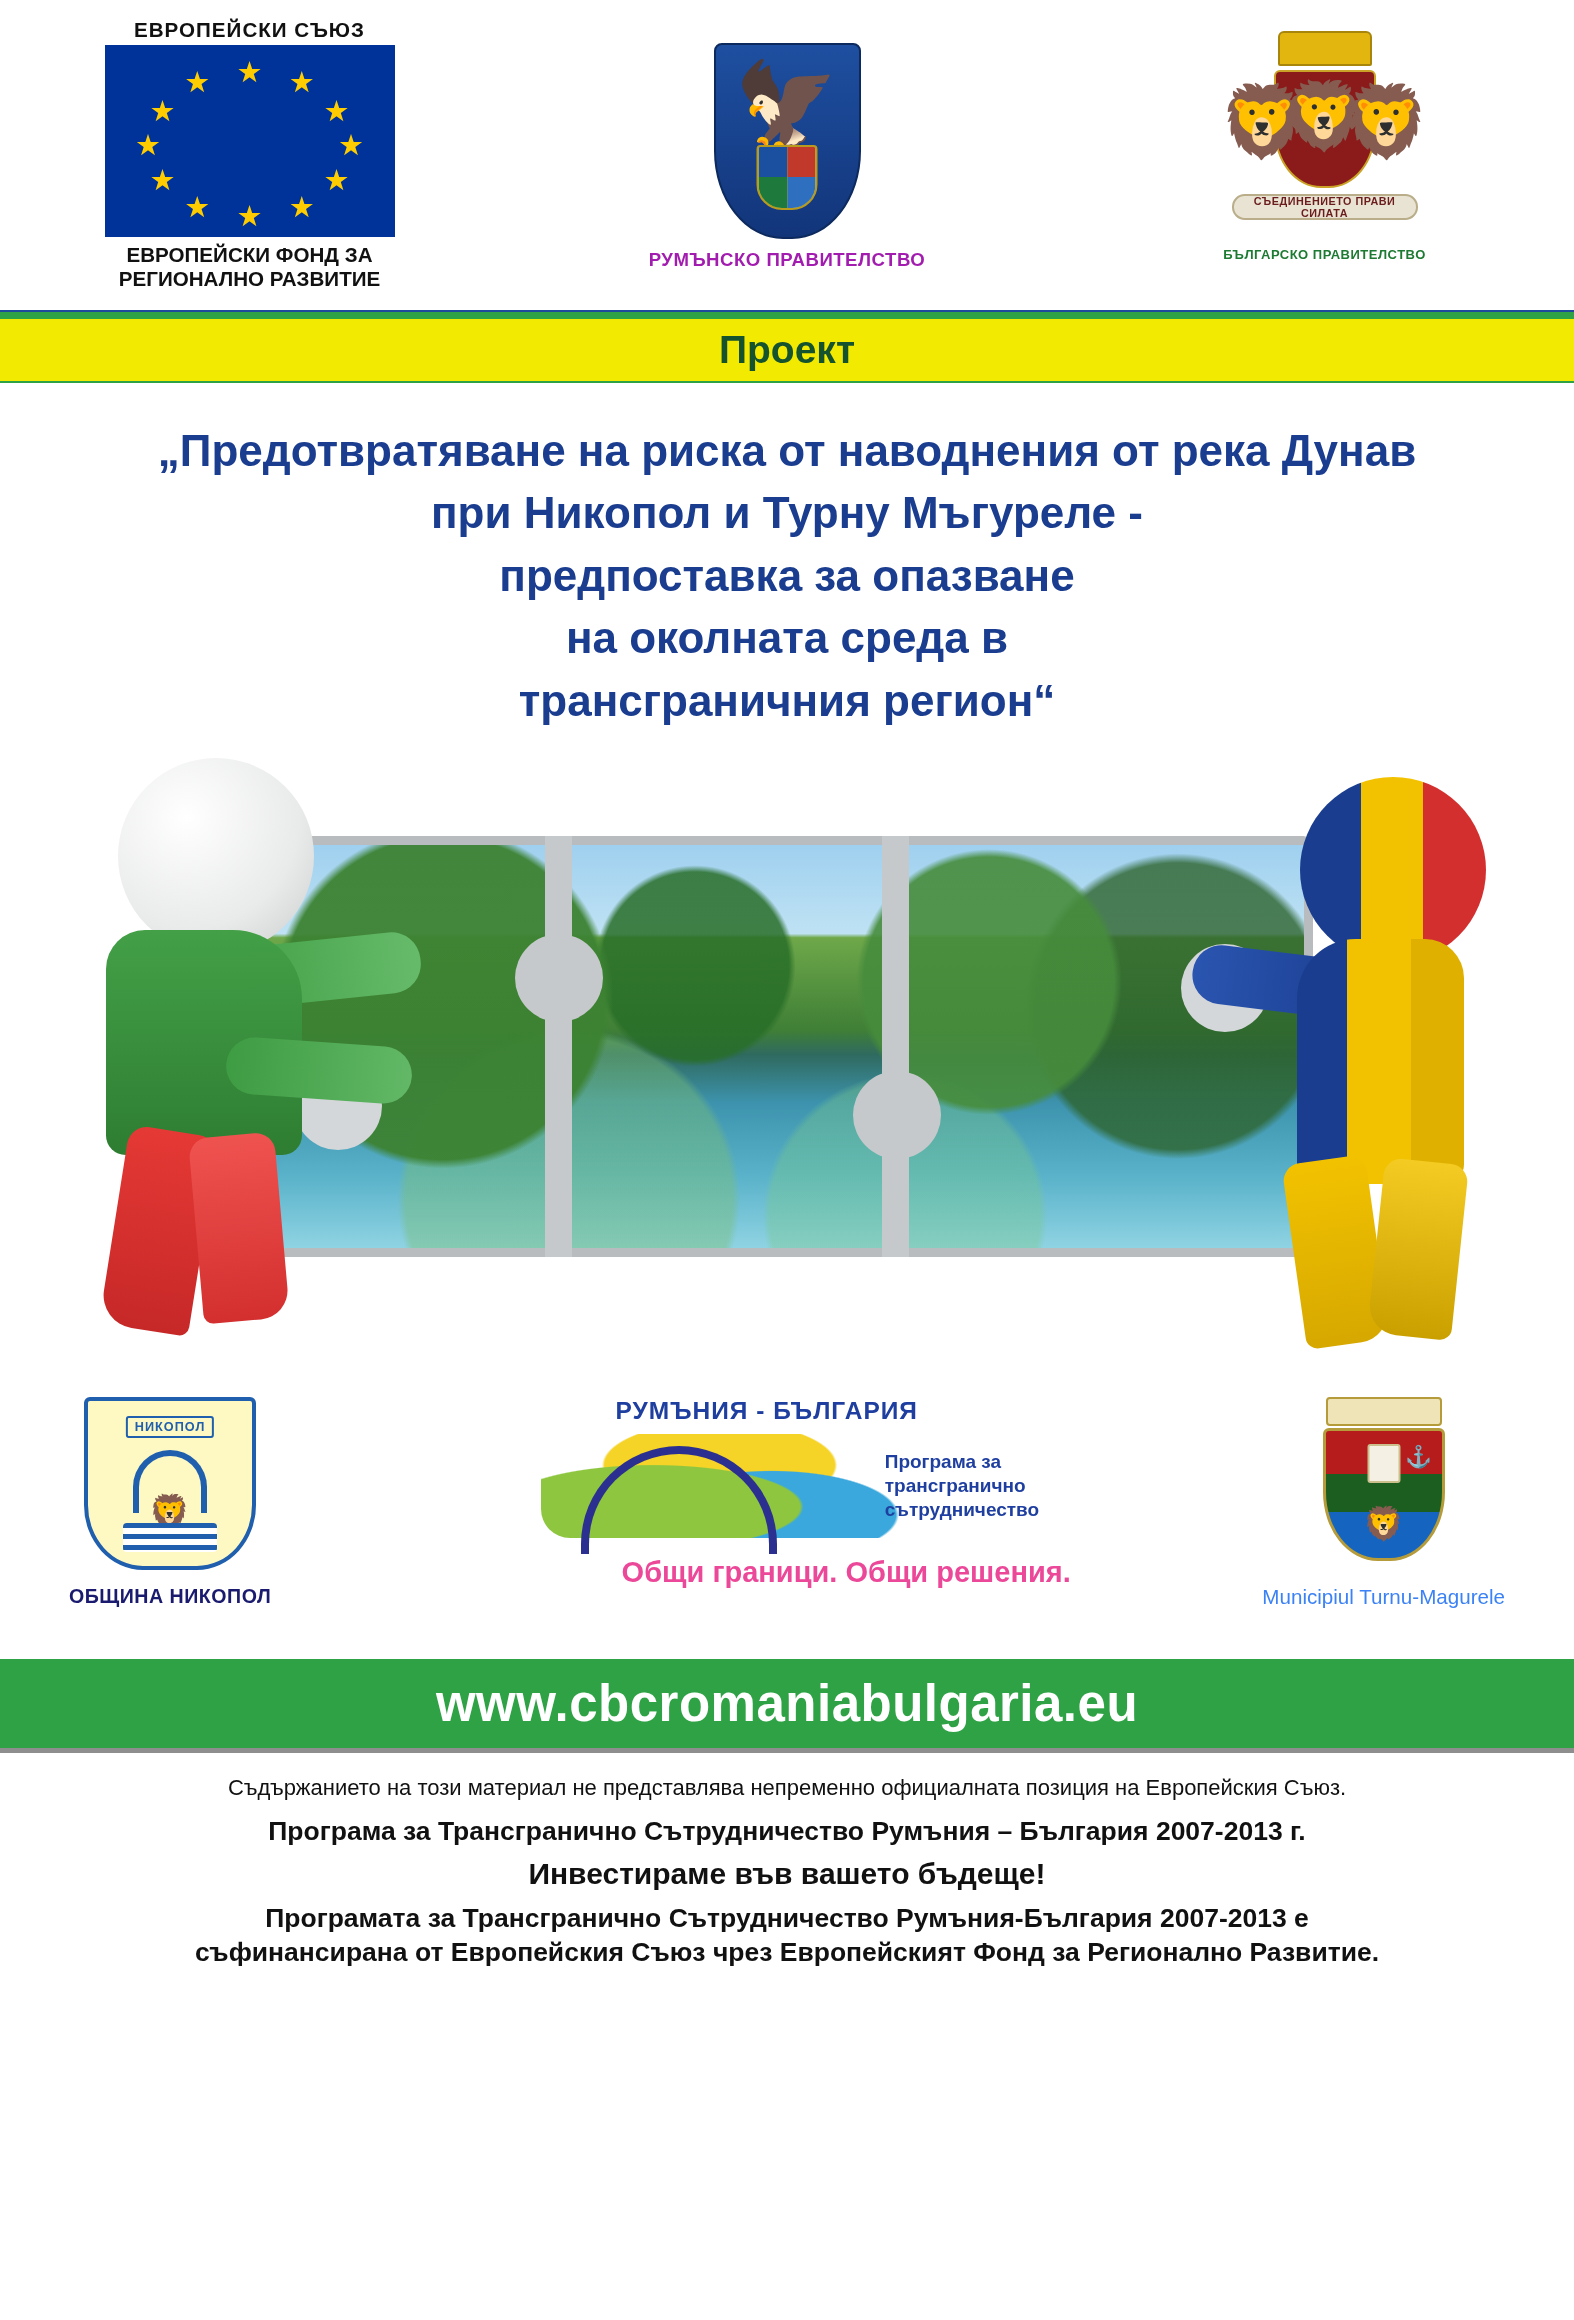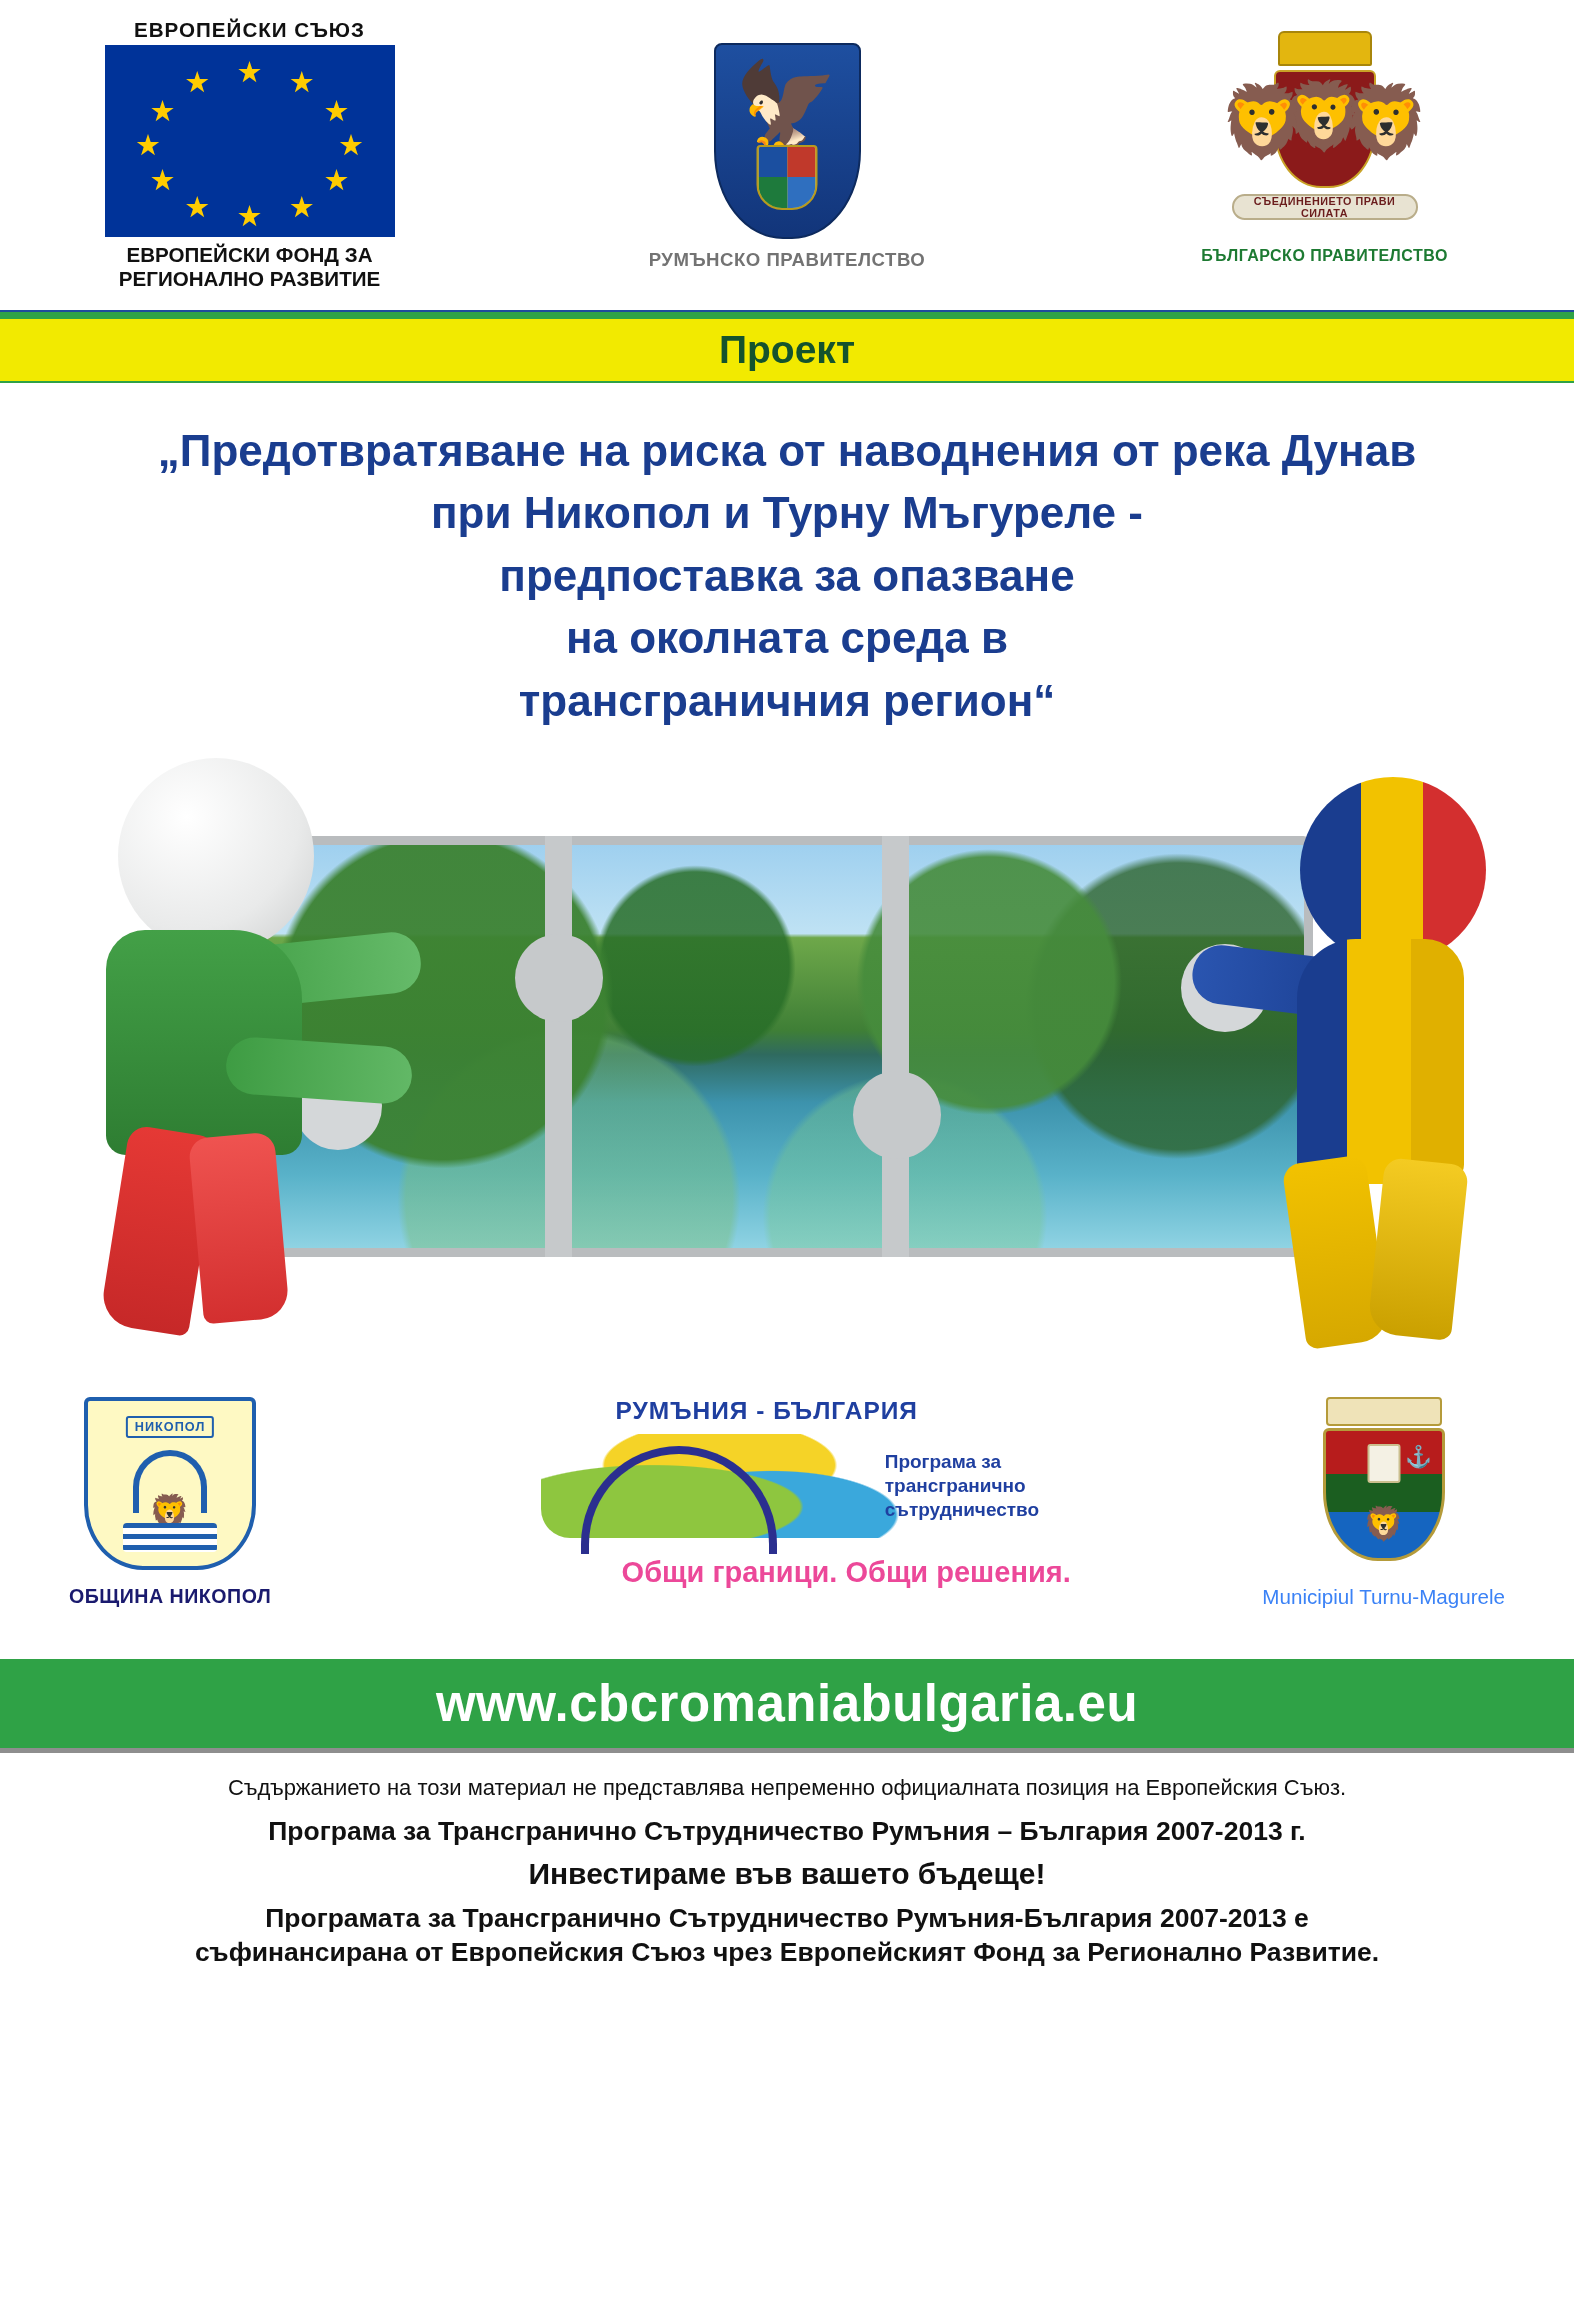--- a/index.html
+++ b/index.html
@@ -63,26 +63,26 @@
   .eu-bottom-label {
     font-size: 20.6px;
     font-weight: bold;
     line-height: 1.15;
     color: #111;
   }
 
   .crest-caption-ro {
     font-size: 18.6px;
     font-weight: bold;
-    color: #737373;
+    color: #a21caf;
     letter-spacing: 0.5px;
     margin-top: 9.8px;
   }
   .crest-caption-bg {
-    font-size: 16px;
+    font-size: 13px;
     font-weight: bold;
     color: #1d7a32;
     letter-spacing: 0.5px;
     margin-top: 9.8px;
   }
 
   
   .ro-shield {
     width: 147px;
     height: 196px;

